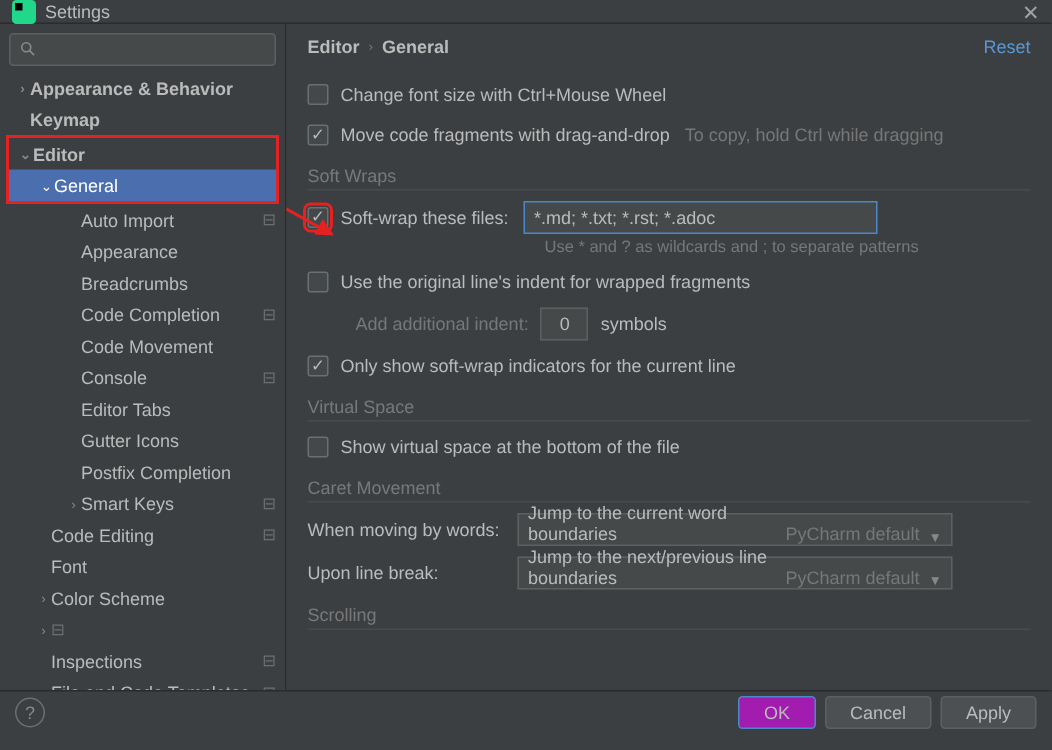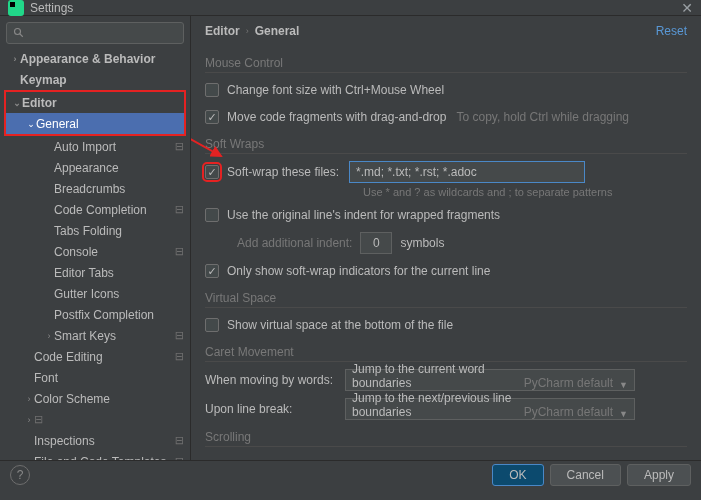--- a/index.html
+++ b/index.html
@@ -169,21 +169,21 @@
   height: 22px;
   padding: 0 16px;
   background: #4c5052;
   border: 1px solid #5e6060;
   color: #bbbbbb;
   cursor: pointer;
   border-radius: 3px;
   display: flex;
   align-items: center;
 }
-.btn.primary { background: #0c4a6e; border-color: #4a88c7; text-align: center; }
+.btn.primary { background: #a21caf; border-color: #4a88c7; text-align: center; }
 svg.arrow-annot {
   position: absolute;
   pointer-events: none;
 }
 ::-webkit-scrollbar { width: 8px; }
 ::-webkit-scrollbar-thumb { background: #5a5a5a; border-radius: 4px; }
 ::-webkit-scrollbar-track { background: transparent; }
 </style>
 </head>
 <body>
@@ -239,21 +239,21 @@
           <span class="arrow"></span>
           <span class="label">Breadcrumbs</span>
         </div>
         <div class="tree-item lvl2">
           <span class="arrow"></span>
           <span class="label">Code Completion</span>
           <span class="gear">⊟</span>
         </div>
         <div class="tree-item lvl2">
           <span class="arrow"></span>
-          <span class="label">Tabs Folding</span>
+          <span class="label">Code Movement</span>
         </div>
         <div class="tree-item lvl2">
           <span class="arrow"></span>
           <span class="label">Console</span>
           <span class="gear">⊟</span>
         </div>
         <div class="tree-item lvl2">
           <span class="arrow"></span>
           <span class="label">Editor Tabs</span>
         </div>
@@ -310,21 +310,20 @@
 
     <svg class="arrow-annot" style="left:-70px; top:80px;" width="120" height="80">
       <defs>
           <marker id="ah" markerWidth="6" markerHeight="6" refX="5" refY="3" orient="auto">
             <path d="M0,0 L6,3 L0,6 Z" fill="#e52222"></path>
           </marker>
         </defs>
       <line x1="10" y1="10" x2="100" y2="60" stroke="#e52222" stroke-width="2" marker-end="url(#ah)"></line>
     </svg>
 
-    <div class="section-title">Mouse Control</div>
     <div class="row indent">
       <span class="checkbox"></span>
       <span class="label-txt">Change font size with Ctrl+Mouse Wheel</span>
     </div>
     <div class="row indent">
       <span class="checkbox checked"></span>
       <span class="label-txt">Move code fragments with drag-and-drop</span>
       <span class="label-dim" style="margin-left:10px;">To copy, hold Ctrl while dragging</span>
     </div>
 

